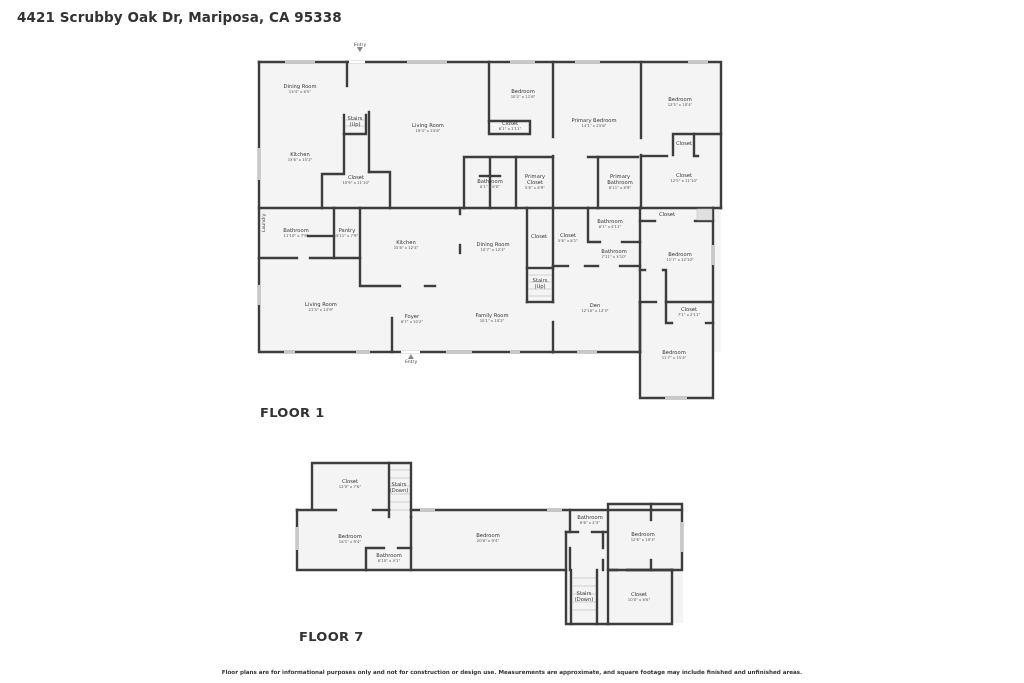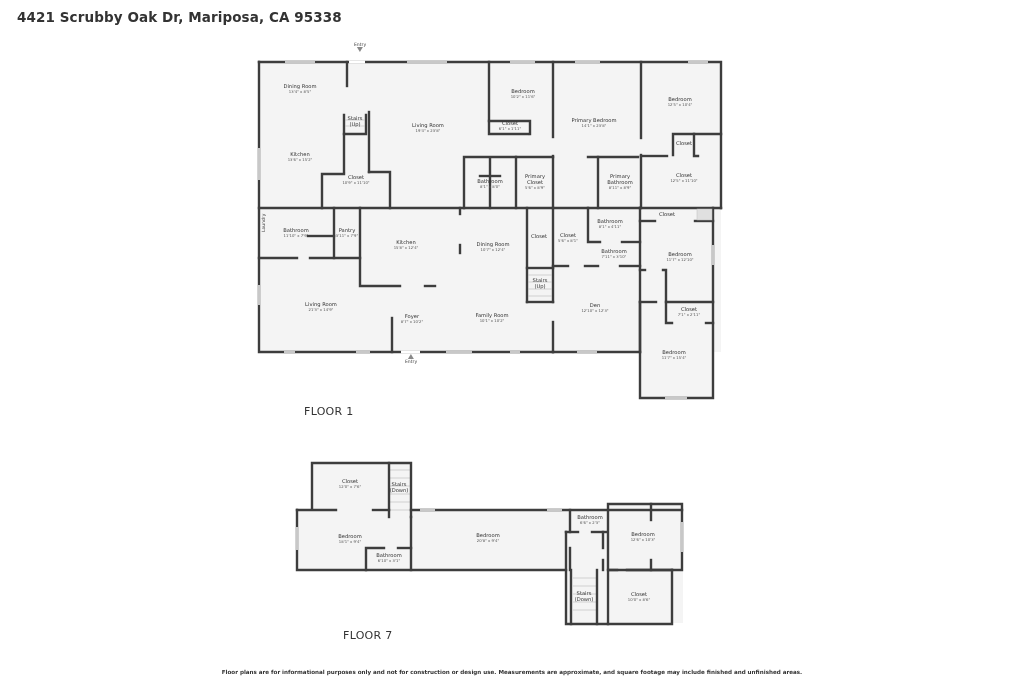--- a/index.html
+++ b/index.html
@@ -2,21 +2,21 @@
 <html><head>
 <meta charset="utf-8">
 <style>
   html,body{margin:0;padding:0;background:#ffffff;}
   body{width:1024px;height:683px;position:relative;overflow:hidden;font-family:"DejaVu Sans","Liberation Sans",sans-serif;color:#3a3a3a;}
   .title{position:absolute;left:17px;top:9px;font-size:13.5px;font-weight:bold;color:#333;letter-spacing:0.1px;}
   svg.plan{position:absolute;left:0;top:0;}
   .room{position:absolute;text-align:center;transform:translate(-50%,-50%);white-space:nowrap;line-height:1.15;}
   .room .n{font-size:5.2px;color:#333;display:block;}
   .room .d{font-size:3.8px;color:#555;display:block;}
-  .floor-label{position:absolute;font-size:11px;font-weight:normal;color:#333;letter-spacing:0.3px;margin-left:44px;}
+  .floor-label{position:absolute;font-size:13px;font-weight:bold;color:#333;letter-spacing:0.3px;}
   .entry{position:absolute;font-size:4.6px;color:#444;transform:translateX(-50%);text-align:center;}
   .entry .tri{display:block;width:0;height:0;margin:0 auto;border-left:3.5px solid transparent;border-right:3.5px solid transparent;}
   .entry .down{border-top:5px solid #888;}
   .entry .up{border-bottom:5px solid #888;}
   .vlabel{position:absolute;font-size:4.5px;color:#444;transform:rotate(-90deg);transform-origin:left top;white-space:nowrap;}
   .footer{position:absolute;left:0;width:1024px;top:669px;text-align:center;font-size:5.6px;font-weight:bold;color:#333;}
 </style>
 </head>
 <body>
 

